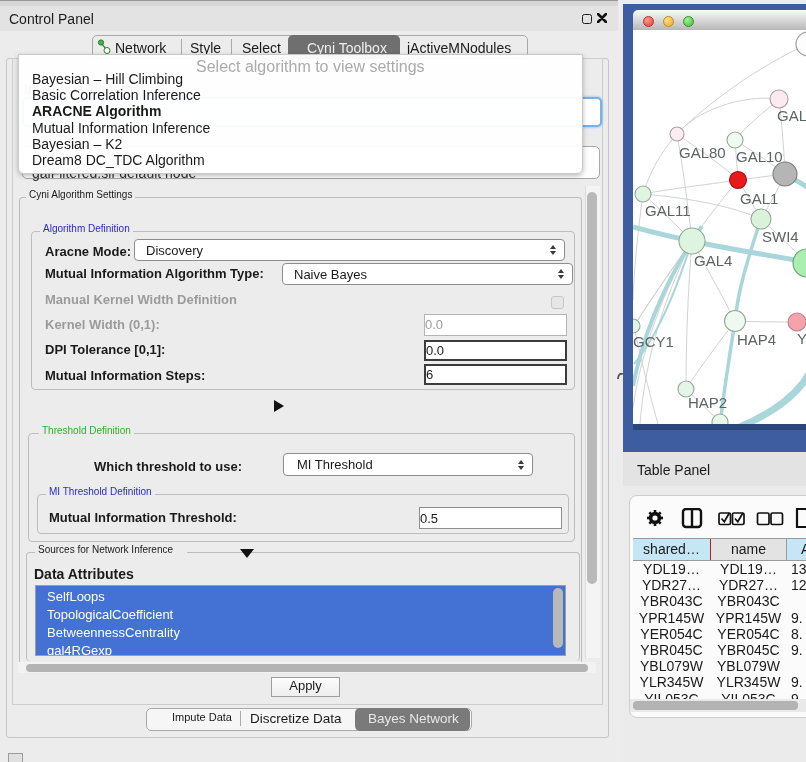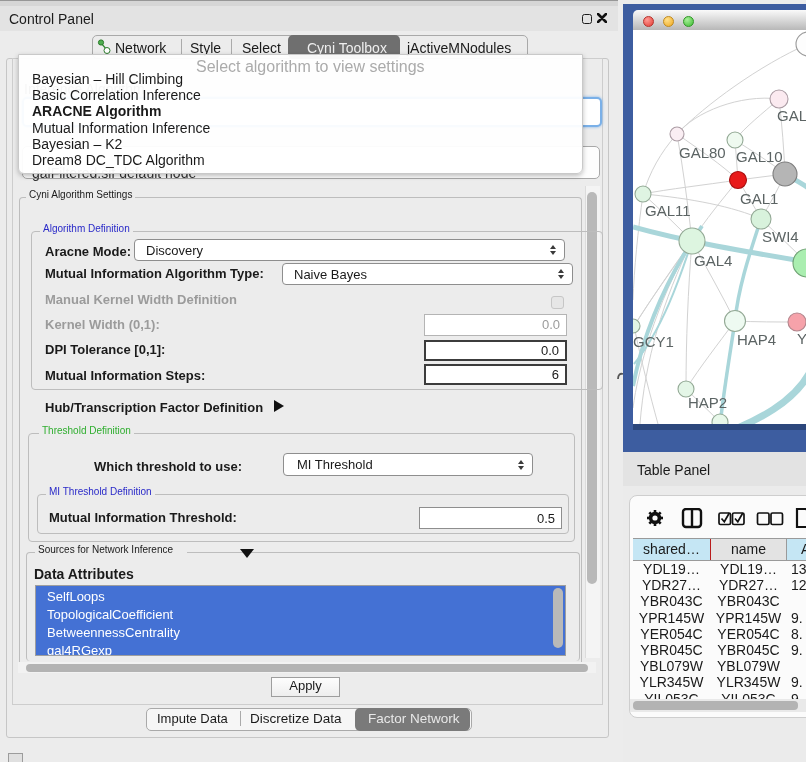--- a/index.html
+++ b/index.html
@@ -10,21 +10,21 @@
   .fieldset{position:absolute;border:1px solid #bdbdbd;border-radius:4px;}
   .legend{position:absolute;top:-9px;left:8px;background:#ececec;padding:0 3px;white-space:nowrap;font-size:10px;}
   .combo{position:absolute;background:#fff;border:1px solid #8e8e8e;border-radius:4px;
          display:flex;align-items:center;box-sizing:border-box;}
   .combo .txt{margin-left:11px;}
   .spin{position:absolute;right:6px;top:50%;margin-top:-6px;width:8px;height:12px;}
   .spin:before{content:"";position:absolute;left:0;top:1px;border-left:3.5px solid transparent;
      border-right:3.5px solid transparent;border-bottom:4.5px solid #3a3a3a;}
   .spin:after{content:"";position:absolute;left:0;bottom:1px;border-left:3.5px solid transparent;
      border-right:3.5px solid transparent;border-top:4.5px solid #3a3a3a;}
-  .tfield{position:absolute;background:#fff;box-sizing:border-box;text-align:right;}
+  .tfield{position:absolute;background:#fff;box-sizing:border-box;}
 </style>
 </head>
 <body>
 
 <div class="abs" id="cpanel" style="left:0;top:0;width:618px;height:708px;background:#ececec;">
 
   <div class="abs" style="left:0;top:0;width:618px;height:6px;background:#d6d6d6;border-top:1px solid #979797;box-sizing:border-box;"></div>
 
   <div class="abs" style="left:0;top:6px;width:618px;height:25px;background:#e3e3e3;"></div>
   <div class="abs" style="left:9px;top:11px;font-size:14px;color:#1c1c1c;">Control Panel</div>
@@ -56,21 +56,21 @@
   <div class="abs" style="left:22px;top:146px;width:576px;height:31px;background:#fdfdfd;border:1px solid #a8a8a8;border-radius:5px;"></div>
   <div class="abs" style="left:32px;top:165px;font-size:14px;color:#333;">galFiltered.sif default node</div>
 
   <div class="abs" style="left:585px;top:186px;width:14px;height:472px;background:#f4f4f4;border-left:1px solid #dcdcdc;"></div>
   <div class="abs" style="left:587px;top:192px;width:10px;height:392px;background:#b9b9b9;border-radius:5px;"></div>
 
   <div class="fieldset" style="left:19px;top:197px;width:561px;height:465px;border-bottom:none;border-bottom-left-radius:0;border-bottom-right-radius:0;">
     <span class="legend" style="left:6px;">Cyni Algorithm Settings</span>
   </div>
 
-  <div class="fieldset" style="left:31px;top:231px;width:542px;height:157px;padding-left:28px;">
+  <div class="fieldset" style="left:31px;top:231px;width:542px;height:157px;">
     <span class="legend" style="color:#2929c8;">Algorithm Definition</span>
   </div>
   <div class="abs b" style="left:45px;top:244px;">Aracne Mode:</div>
   <div class="combo" style="left:134px;top:239px;width:431px;height:22px;">
       <span class="txt">Discovery</span>
       <span class="spin"></span>
     </div>
   <div class="abs b" style="left:45px;top:266px;">Mutual Information Algorithm Type:</div>
   <div class="combo" style="left:274px;top:263px;width:291px;height:22px;margin-left:8px;">
       <span class="txt">Naive Bayes</span>
@@ -78,21 +78,20 @@
     </div>
   <div class="abs b" style="left:45px;top:292px;color:#9b9b9b;">Manual Kernel Width Definition</div>
   <div class="abs" style="left:551px;top:296px;width:11px;height:11px;background:#e6e6e6;border:1px solid #c6c6c6;border-radius:3px;"></div>
   <div class="abs b" style="left:45px;top:317px;color:#9b9b9b;">Kernel Width (0,1):</div>
   <div class="tfield" style="left:424px;top:314px;width:143px;height:22px;border:1px solid #b4b4b4;color:#9b9b9b;line-height:20px;padding-right:6px;">0.0</div>
   <div class="abs b" style="left:45px;top:342px;">DPI Tolerance [0,1]:</div>
   <div class="tfield" style="left:424px;top:340px;width:143px;height:21px;border:2px solid #3c3c3c;line-height:17px;padding-right:6px;">0.0</div>
   <div class="abs b" style="left:45px;top:368px;">Mutual Information Steps:</div>
   <div class="tfield" style="left:424px;top:364px;width:143px;height:21px;border:2px solid #3c3c3c;line-height:17px;padding-right:6px;">6</div>
 
-  <div class="abs b" style="left:45px;top:400px;">Hub/Transcription Factor Definition</div>
   <div class="abs" style="left:274px;top:400px;width:0;height:0;border-top:6.5px solid transparent;border-bottom:6.5px solid transparent;border-left:10px solid #111;"></div>
 
   <div class="fieldset" style="left:28px;top:433px;width:545px;height:107px;">
     <span class="legend" style="left:10px;color:#2fae2f;">Threshold Definition</span>
   </div>
   <div class="abs b" style="left:94px;top:459px;">Which threshold to use:</div>
   <div class="combo" style="left:283px;top:453px;width:250px;height:23px;">
       <span class="txt" style="margin-left:13px;">MI Threshold</span>
       <span class="spin"></span>
     </div>
@@ -113,23 +112,23 @@
   <div class="abs" style="left:553px;top:588px;width:10px;height:60px;background:#b9b9b9;border-radius:5px;"></div>
 
   <div class="abs" style="left:18px;top:662px;width:578px;height:11px;background:#f2f2f2;"></div>
   <div class="abs" style="left:26px;top:664px;width:562px;height:8px;background:#b3b3b3;border-radius:4px;"></div>
 
   <div class="abs" style="left:271px;top:677px;width:67px;height:18px;background:linear-gradient(#fdfdfd,#eee);border:1px solid #9e9e9e;border-radius:0;text-align:center;line-height:16px;">Apply</div>
 
   <div class="abs" style="left:146px;top:708px;width:324px;height:21px;background:#f6f6f6;border:1px solid #a9a9a9;border-radius:5px;"></div>
   <div class="abs" style="left:240px;top:711px;width:1px;height:15px;background:#aaa;"></div>
   <div class="abs" style="left:355px;top:708px;width:115px;height:23px;background:#7a7a7a;border-radius:5px;"></div>
-  <div class="abs" style="left:157px;top:711px;font-size:13px;">Impute Data</div>
+  <div class="abs" style="left:172px;top:711px;font-size:11px;">Impute Data</div>
   <div class="abs" style="left:250px;top:711px;font-size:13.5px;">Discretize Data</div>
-  <div class="abs" style="left:368px;top:711px;font-size:13.5px;color:#e8e8e8;">Factor Network</div>
+  <div class="abs" style="left:368px;top:711px;font-size:13.5px;color:#e8e8e8;">Bayes Network</div>
 
   <div class="abs" style="left:18px;top:54px;width:563px;height:118px;background:rgba(255,255,255,0.95);
        border:1px solid #c9c9c9;border-radius:0 0 6px 6px;box-shadow:0 2px 5px rgba(0,0,0,0.25);z-index:5;"></div>
   <div class="abs" style="left:196px;top:58px;font-size:16px;color:#ababab;z-index:6;">Select algorithm to view settings</div>
   <div class="abs" style="left:32px;top:71px;font-size:14px;line-height:16.2px;z-index:6;">
     Bayesian – Hill Climbing<br>
     Basic Correlation Inference<br>
     <span class="b">ARACNE Algorithm</span><br>
     Mutual Information Inference<br>
     Bayesian – K2<br>

